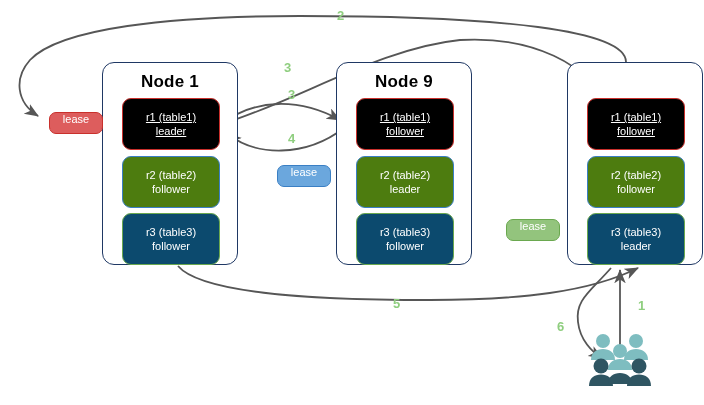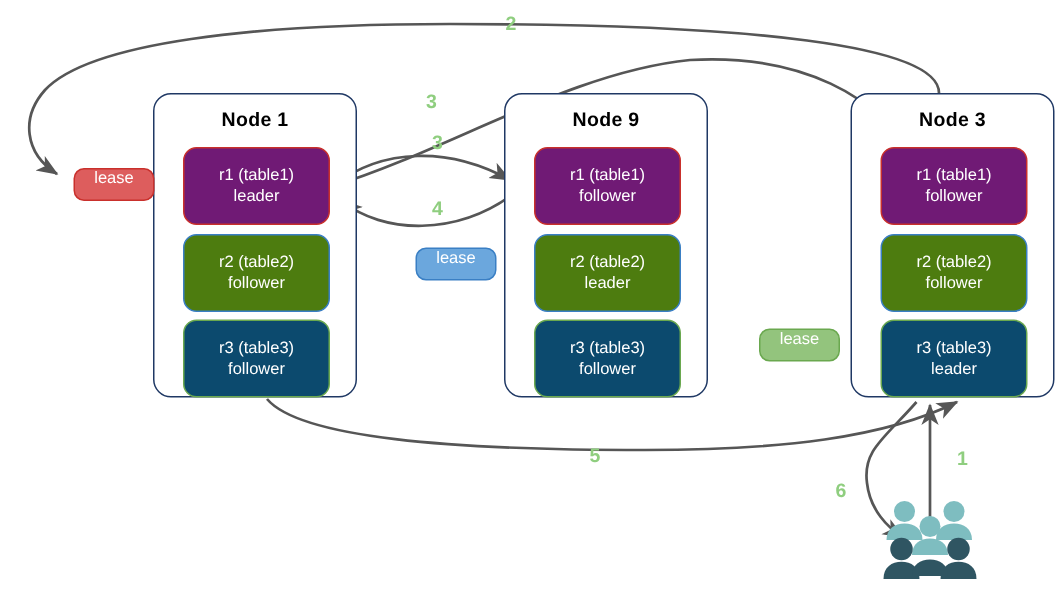--- a/index.html
+++ b/index.html
@@ -33,41 +33,41 @@
     border: 1.6px solid #1f3864;
     border-radius: 12px;
     z-index: 2;
   }
   .node-title {
     position: absolute;
     left: 0;
     right: 0;
     top: 9px;
     text-align: center;
-    font-size: 13px;
+    font-size: 17px;
     font-weight: bold;
     color: #000000;
     letter-spacing: 0.2px;
   }
   .replica {
     position: absolute;
     box-sizing: border-box;
     border-radius: 9px;
     text-align: center;
     color: #ffffff;
     font-size: 11px;
     line-height: 14px;
     display: flex;
     flex-direction: column;
     align-items: center;
     justify-content: center;
     border-width: 1.4px;
     border-style: solid;
   }
-  .rep-red   { background: #701a75; border-color: #c9302c; }
+  .rep-red   { background: #000000; border-color: #c9302c; text-decoration: underline; }
   .rep-blue  { background: #4d7c0f; border-color: #3a7fc4; }
   .rep-green { background: #0c4a6e; border-color: #6aa84f; }
 
   .lease {
     position: absolute;
     box-sizing: border-box;
     border-radius: 7px;
     color: #ffffff;
     font-size: 11px;
     text-align: center;
@@ -166,21 +166,20 @@
       <span>r2 (table2)</span>
       <span>leader</span>
     </div>
     <div class="replica rep-green" style="left:19px; top:150px; width:98px; height:52px;">
       <span>r3 (table3)</span>
       <span>follower</span>
     </div>
   </div>
 
   <div class="node-box" style="left:567px; top:62px; width:136px; height:203px;">
-    <div class="node-title">Node 3</div>
     <div class="replica rep-red" style="left:19px; top:35px; width:98px; height:52px;">
       <span>r1 (table1)</span>
       <span>follower</span>
     </div>
     <div class="replica rep-blue" style="left:19px; top:93px; width:98px; height:52px;">
       <span>r2 (table2)</span>
       <span>follower</span>
     </div>
     <div class="replica rep-green" style="left:19px; top:150px; width:98px; height:52px;">
       <span>r3 (table3)</span>

